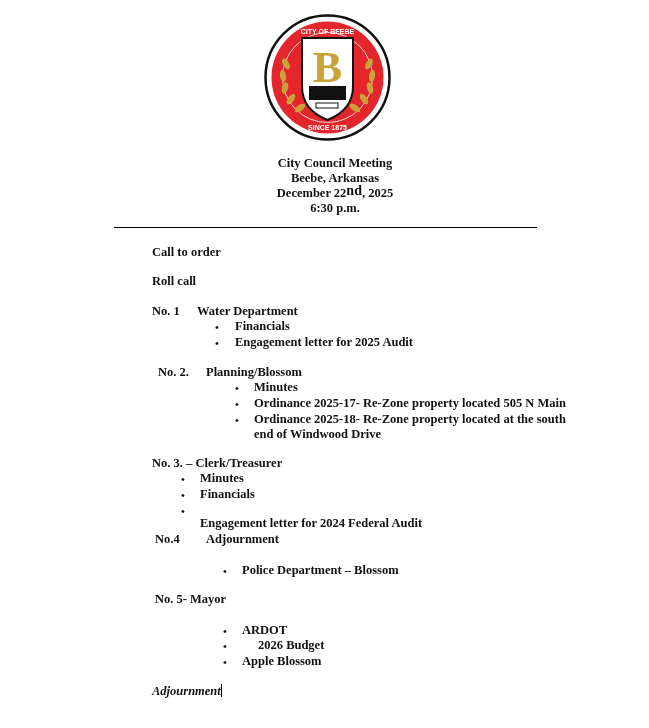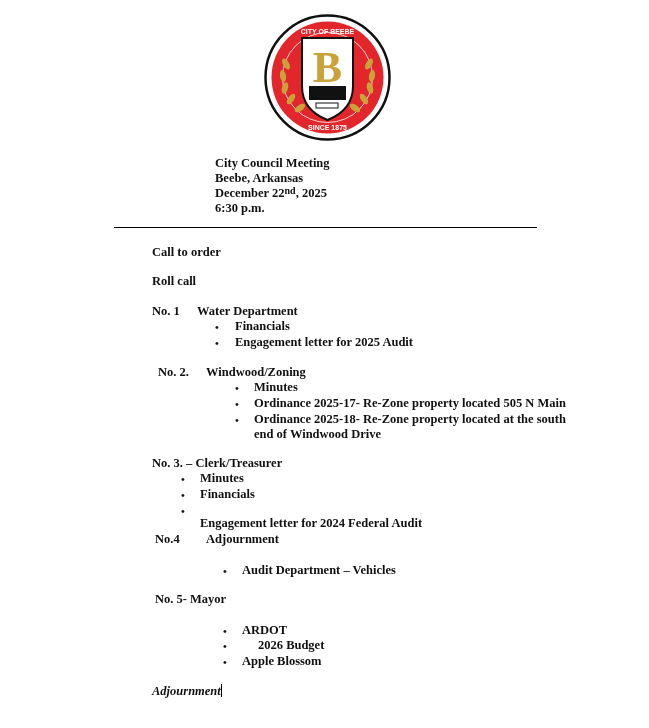--- a/index.html
+++ b/index.html
@@ -1,23 +1,23 @@
 <!DOCTYPE html>
 <html><head>
 <meta charset="utf-8">
 <style>
   html, body { margin:0; padding:0; background:#ffffff; }
   body { width:649px; height:728px; position:relative; overflow:hidden;
          font-family:"Liberation Serif", serif; font-weight:bold; color:#111; font-size:12.5px; }
   .abs { position:absolute; white-space:nowrap; line-height:15px; }
   .seal { position:absolute; left:264px; top:14px; width:127px; height:127px; }
-  .hdr { position:absolute; left:215px; width:270px; line-height:15px; }
+  .hdr { position:absolute; left:200px; width:270px; text-align:center; line-height:15px; }
   .rule { position:absolute; left:114px; top:227px; width:423px; height:0; border-top:1px solid #000; }
   .bullet { position:absolute; font-size:11px; }
-  sup { font-size:10px; vertical-align:top; line-height:8px; position:relative; top:1px; }
+  sup { font-size:14px; vertical-align:top; line-height:8px; position:relative; top:1px; }
   .caret { display:inline-block; width:1px; height:13px; background:#000; vertical-align:-2px; }
 </style>
 </head>
 <body>
 
 <div class="seal">
   <svg width="127" height="127" viewBox="0 0 127 127">
     <circle cx="63.5" cy="63.5" r="62" fill="#fff" stroke="#111" stroke-width="2.5"></circle>
     <circle cx="63.5" cy="63.5" r="56" fill="#e3262b"></circle>
     <circle cx="63.5" cy="63.5" r="45" fill="none" stroke="#fff" stroke-width="0.8"></circle>
@@ -55,41 +55,41 @@
 <div class="abs" style="left:152px; top:274px;">Roll call</div>
 
 <div class="abs" style="left:152px; top:304px;">No. 1</div>
 <div class="abs" style="left:197px; top:304px;">Water Department</div>
 <span class="abs bullet" style="left:215px; top:320px;">•</span>
 <div class="abs" style="left:235px; top:319px;">Financials</div>
 <span class="abs bullet" style="left:215px; top:336px;">•</span>
 <div class="abs" style="left:235px; top:335px;">Engagement letter for 2025 Audit</div>
 
 <div class="abs" style="left:158px; top:365px;">No.  2.</div>
-<div class="abs" style="left:206px; top:365px;">Windwood/Zoning</div>
+<div class="abs" style="left:206px; top:365px;">Planning/Blossom</div>
 <span class="abs bullet" style="left:235px; top:381px;">•</span>
 <div class="abs" style="left:254px; top:380px;">Minutes</div>
 <span class="abs bullet" style="left:235px; top:397px;">•</span>
 <div class="abs" style="left:254px; top:396px;">Ordinance 2025-17- Re-Zone property located 505 N Main</div>
 <span class="abs bullet" style="left:235px; top:413px;">•</span>
 <div class="abs" style="left:254px; top:412px;">Ordinance 2025-18- Re-Zone property located at the south</div>
 <div class="abs" style="left:254px; top:427px;">end of Windwood Drive</div>
 
 <div class="abs" style="left:152px; top:456px;">No. 3. – Clerk/Treasurer</div>
 <span class="abs bullet" style="left:181px; top:472px;">•</span>
 <div class="abs" style="left:200px; top:471px;">Minutes</div>
 <span class="abs bullet" style="left:181px; top:488px;">•</span>
 <div class="abs" style="left:200px; top:487px;">Financials</div>
 <span class="abs bullet" style="left:181px; top:504px;">•</span>
 <div class="abs" style="left:200px; top:503px;margin-top:13px;">Engagement letter for 2024 Federal Audit</div>
 
 <div class="abs" style="left:155px; top:532px;">No.4</div>
 <div class="abs" style="left:206px; top:532px;">Adjournment</div>
 <span class="abs bullet" style="left:223px; top:564px;">•</span>
-<div class="abs" style="left:242px; top:563px;">Audit Department – Vehicles</div>
+<div class="abs" style="left:242px; top:563px;">Police Department – Blossom</div>
 
 <div class="abs" style="left:155px; top:592px;">No. 5- Mayor</div>
 <span class="abs bullet" style="left:223px; top:624px;">•</span>
 <div class="abs" style="left:242px; top:623px;">ARDOT</div>
 <span class="abs bullet" style="left:223px; top:639px;">•</span>
 <div class="abs" style="left:242px; top:638px;margin-left:16px;">2026 Budget</div>
 <span class="abs bullet" style="left:223px; top:655px;">•</span>
 <div class="abs" style="left:242px; top:654px;">Apple Blossom</div>
 
 <div class="abs" style="left:152px; top:684px;font-style:italic;"><span>Adjournment</span><span class="caret"></span></div>

